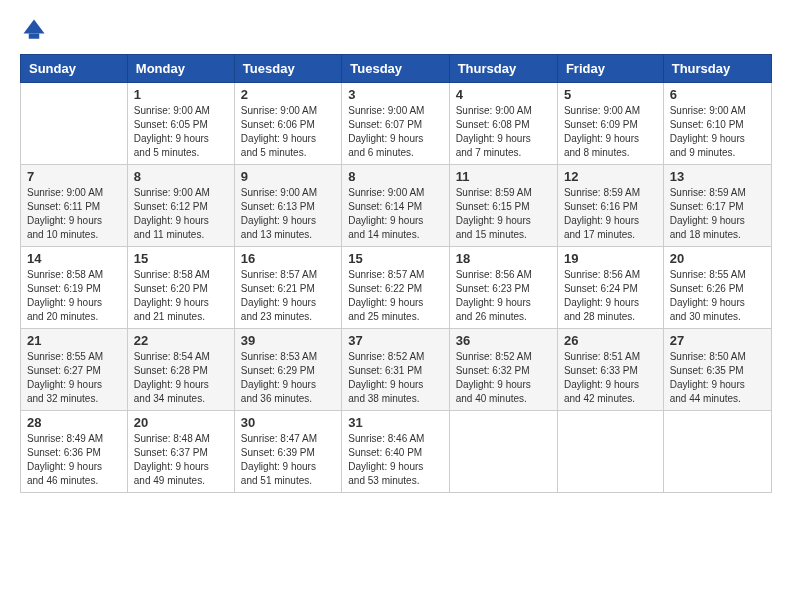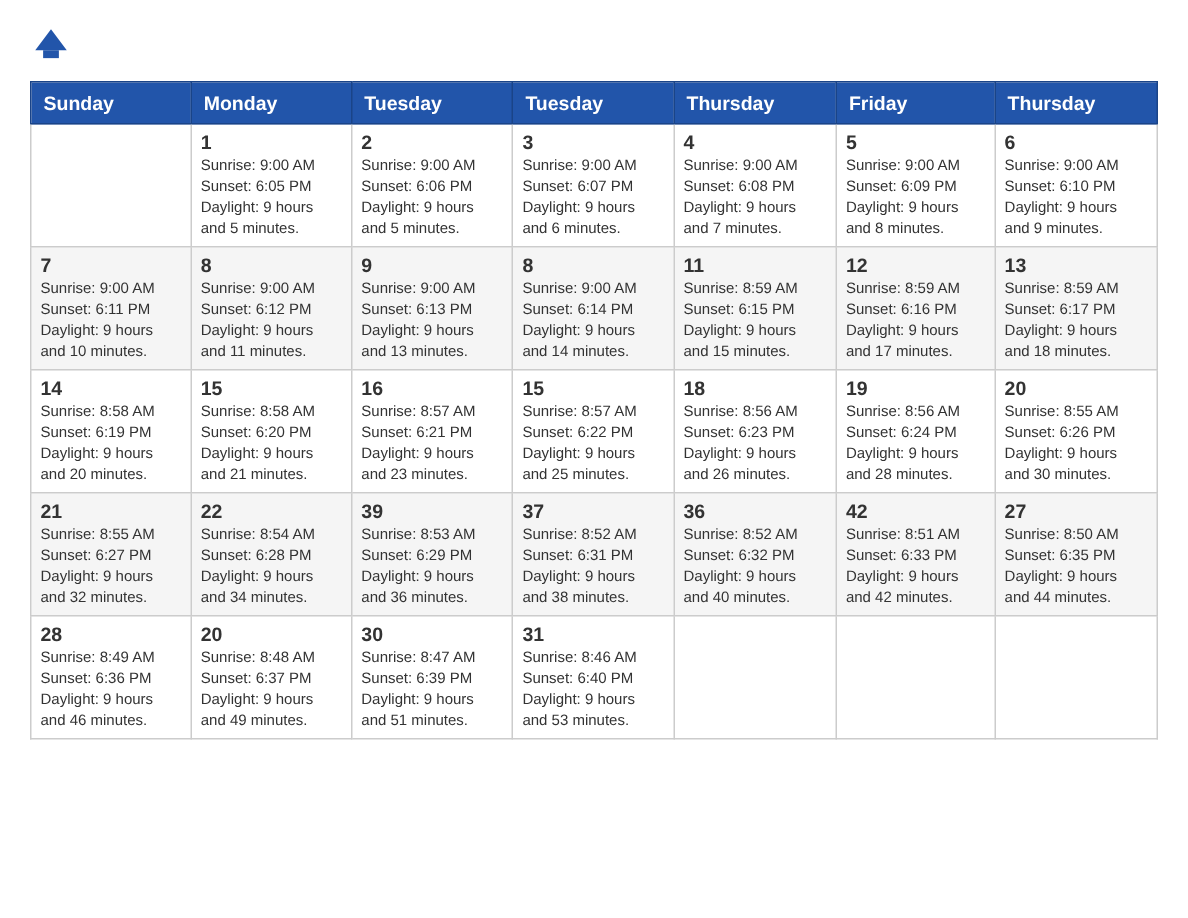--- a/index.html
+++ b/index.html
@@ -236,21 +236,21 @@
           </td>
           <td>
             <span class="day-number">37</span>
             <div class="day-detail">Sunrise: 8:52 AM<br>Sunset: 6:31 PM<br>Daylight: 9 hours<br>and 38 minutes.</div>
           </td>
           <td>
             <span class="day-number">36</span>
             <div class="day-detail">Sunrise: 8:52 AM<br>Sunset: 6:32 PM<br>Daylight: 9 hours<br>and 40 minutes.</div>
           </td>
           <td>
-            <span class="day-number">42</span>
+            <span class="day-number">26</span>
             <div class="day-detail">Sunrise: 8:51 AM<br>Sunset: 6:33 PM<br>Daylight: 9 hours<br>and 42 minutes.</div>
           </td>
           <td>
             <span class="day-number">27</span>
             <div class="day-detail">Sunrise: 8:50 AM<br>Sunset: 6:35 PM<br>Daylight: 9 hours<br>and 44 minutes.</div>
           </td>
         </tr>
         <tr>
           <td>
             <span class="day-number">28</span>

